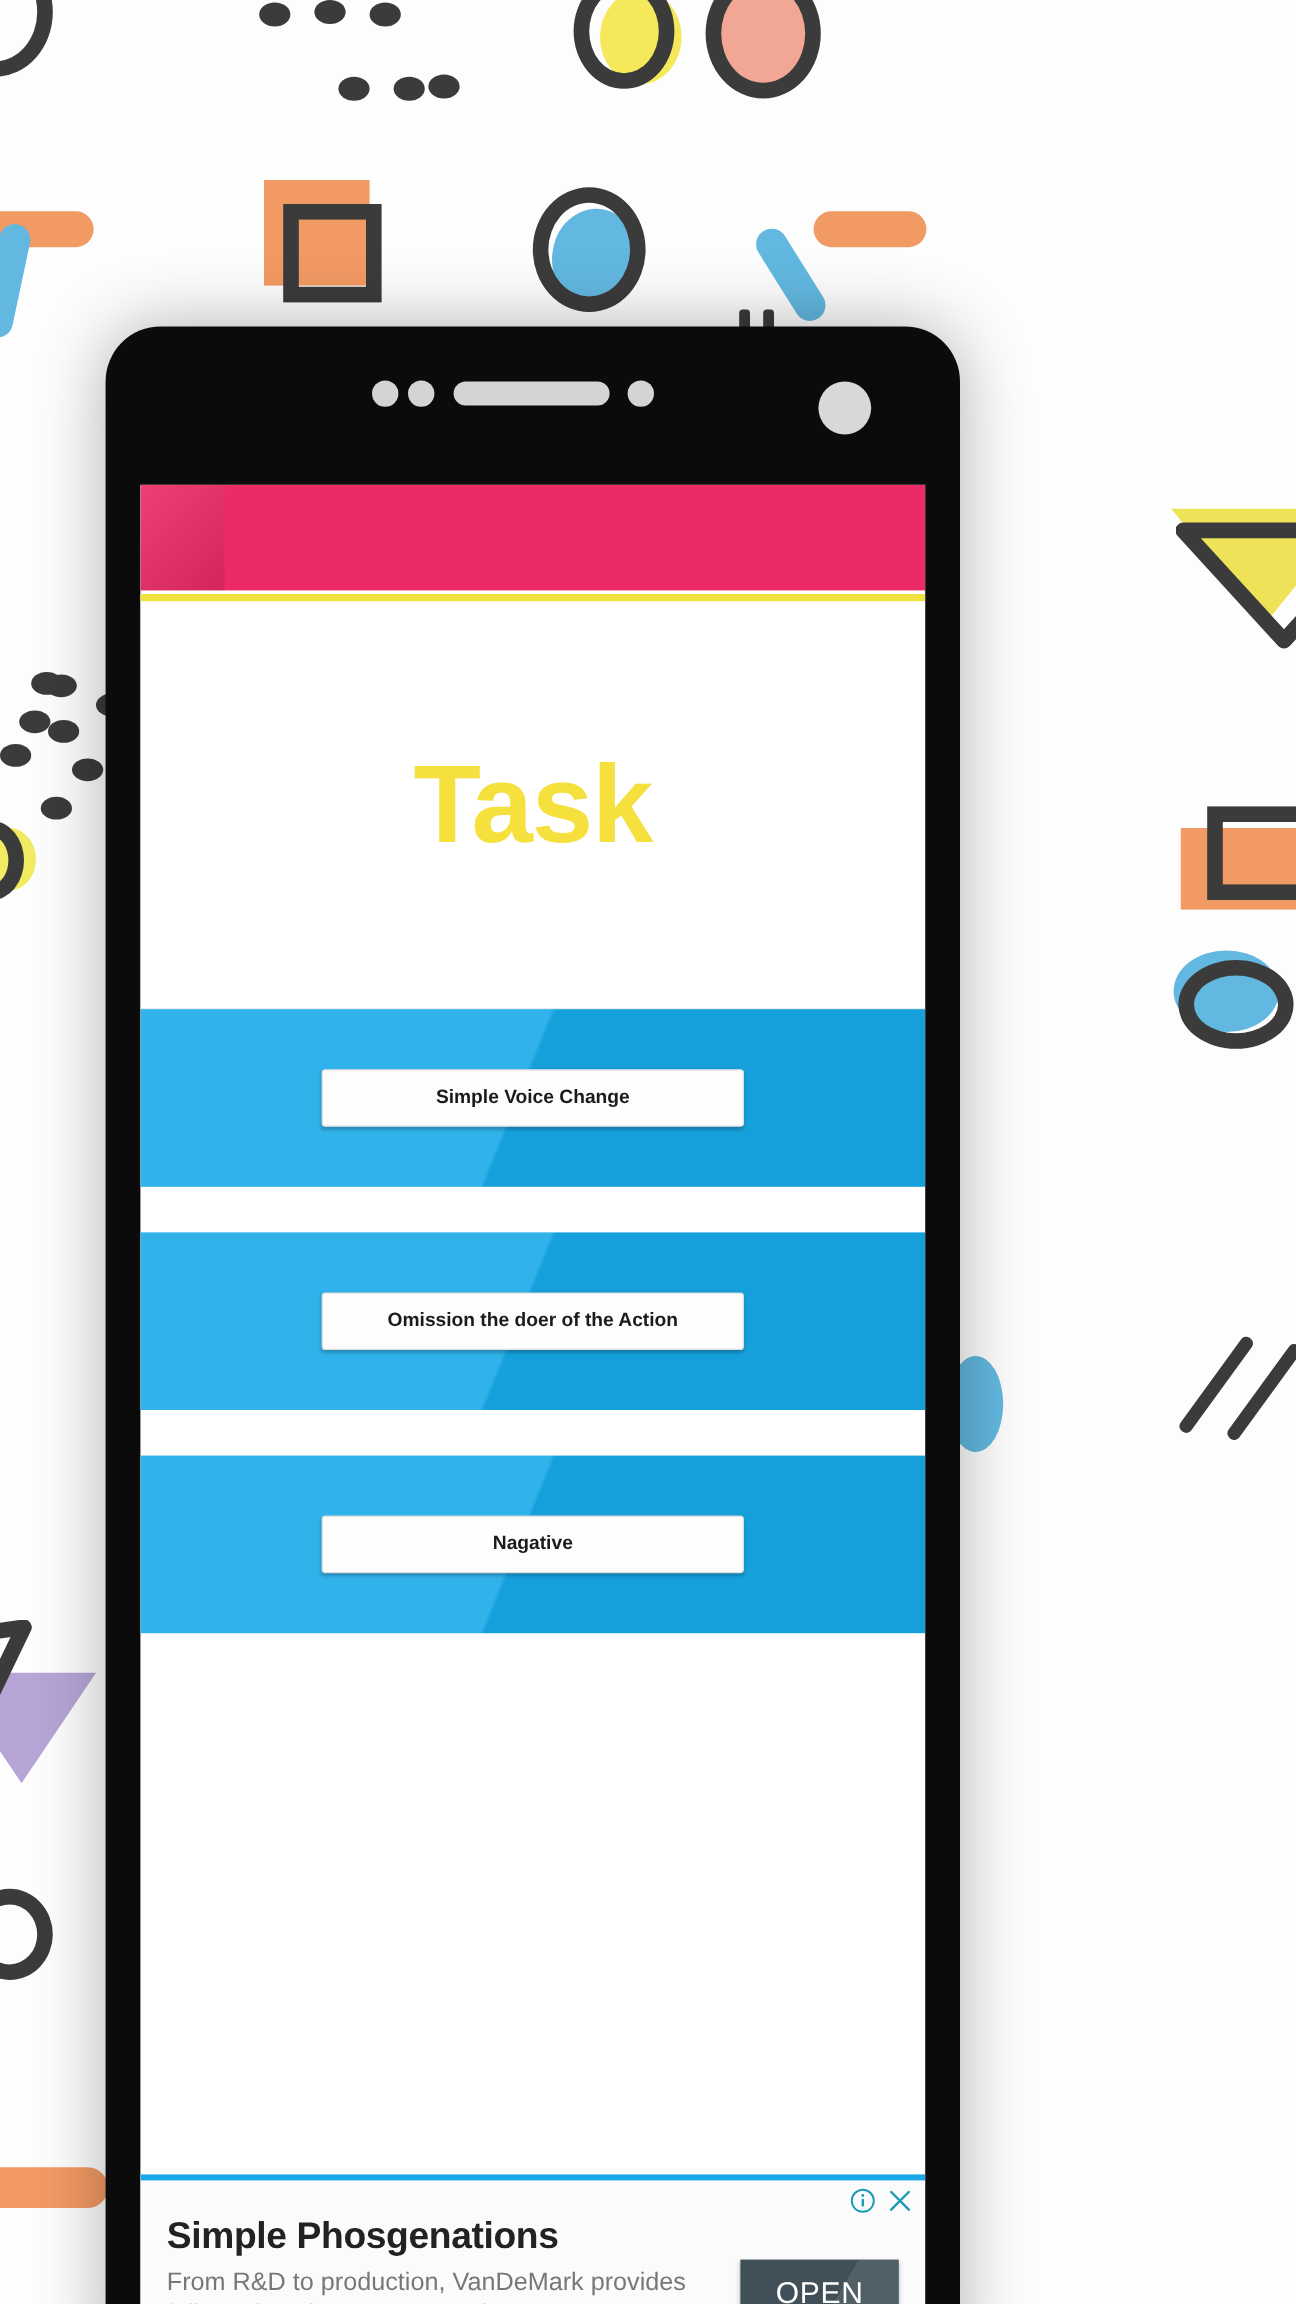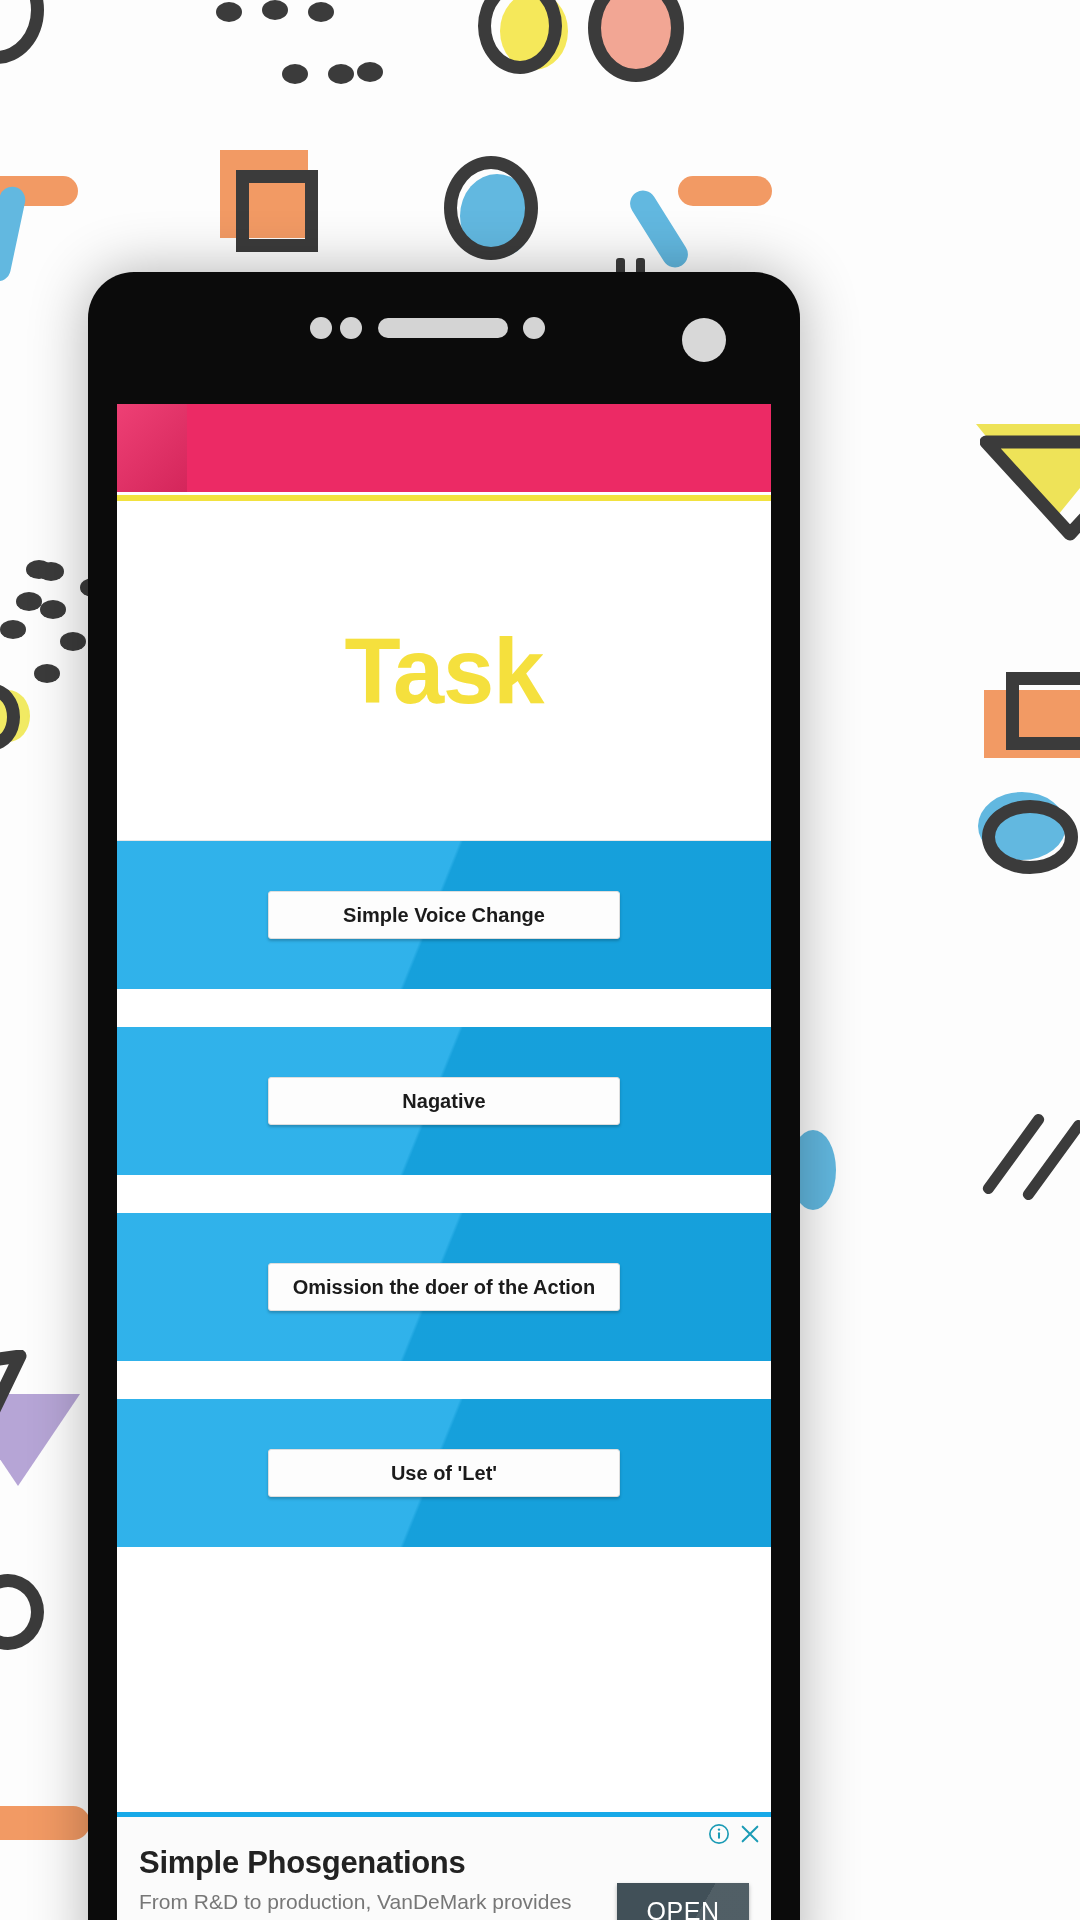--- a/index.html
+++ b/index.html
@@ -79,21 +79,21 @@
     background: linear-gradient(112deg, rgba(255,255,255,.11) 0%, rgba(255,255,255,.11) 48%, rgba(0,0,0,.055) 48.5%, rgba(0,0,0,.055) 100%);
   }
   .btn {
     position: relative; z-index: 2;
     width: 352px; height: 48px;
     background: #fdfdfd;
     border: 1px solid #dedede;
     border-radius: 3px;
     display: flex; align-items: center; justify-content: center;
     box-shadow: 0 2px 3px rgba(0,0,0,.22);
-    font-size: 20px; font-weight: 700; color: #1b1b1b;
+    font-size: 16px; font-weight: 700; color: #1b1b1b;
     white-space: nowrap;
   }
 
   
   #ad {
     position: absolute; left:0; bottom:0; width:100%; height: 160px;
     background: #fbfbfb;
     border-top: 5px solid #17a9e8;
   }
   #ad-icons {
@@ -209,30 +209,27 @@
 
       <div id="hero">
         <div id="hero-title">Task</div>
       </div>
 
       <div class="row">
         <div class="btn">Simple Voice Change</div>
       </div>
 
       <div class="row">
+        <div class="btn">Omission the doer of the Action</div>
+      </div>
+
+      <div class="row">
         <div class="btn">Nagative</div>
       </div>
 
-      <div class="row">
-        <div class="btn">Omission the doer of the Action</div>
-      </div>
-
-      <div class="row">
-        <div class="btn">Use of 'Let'</div>
-      </div>
 
       <div id="ad">
 
         <div id="ad-icons">
           <svg class="ad-icon" viewBox="0 0 24 24">
             <circle cx="12" cy="12" r="10" fill="none" stroke="#1b9bb5" stroke-width="1.8"></circle>
             <circle cx="12" cy="7.2" r="1.3" fill="#1b9bb5"></circle>
             <rect x="10.9" y="10.2" width="2.2" height="7" rx="1" fill="#1b9bb5"></rect>
           </svg>
           <svg class="ad-icon" viewBox="0 0 24 24">

